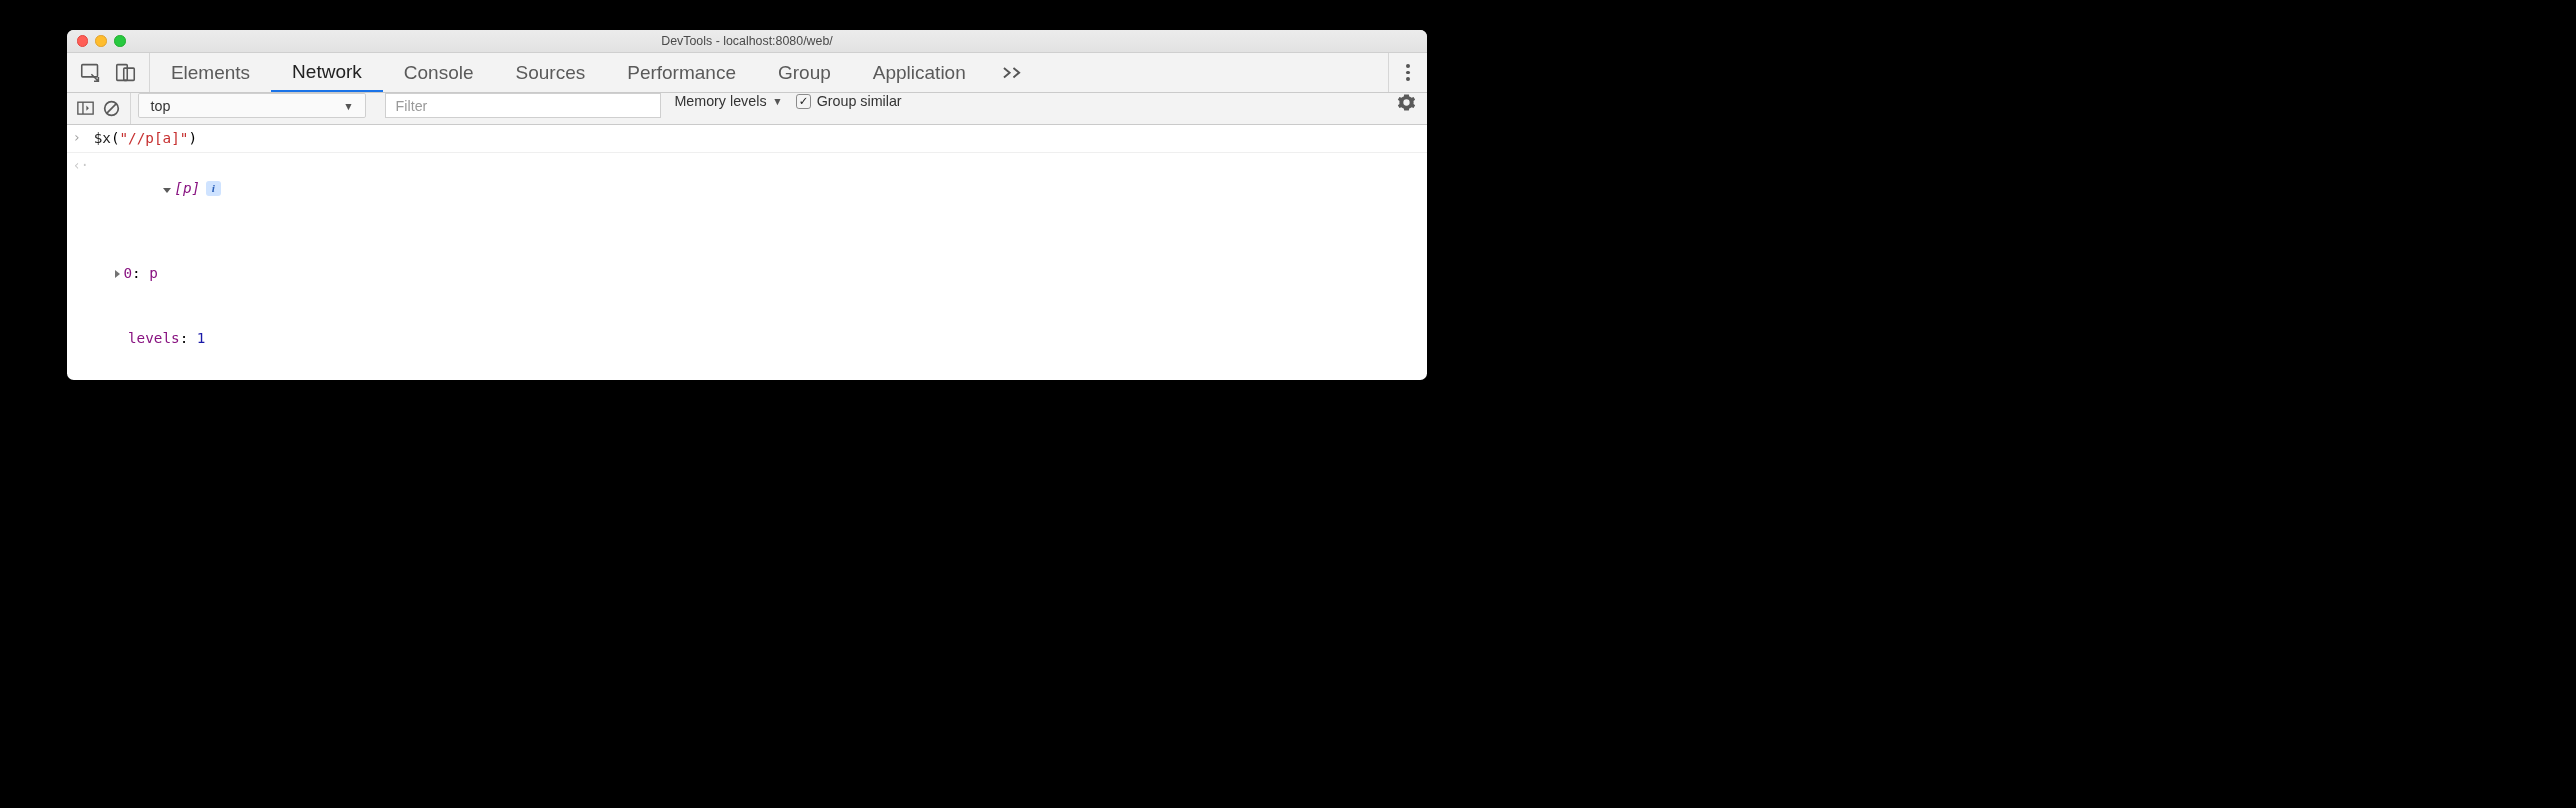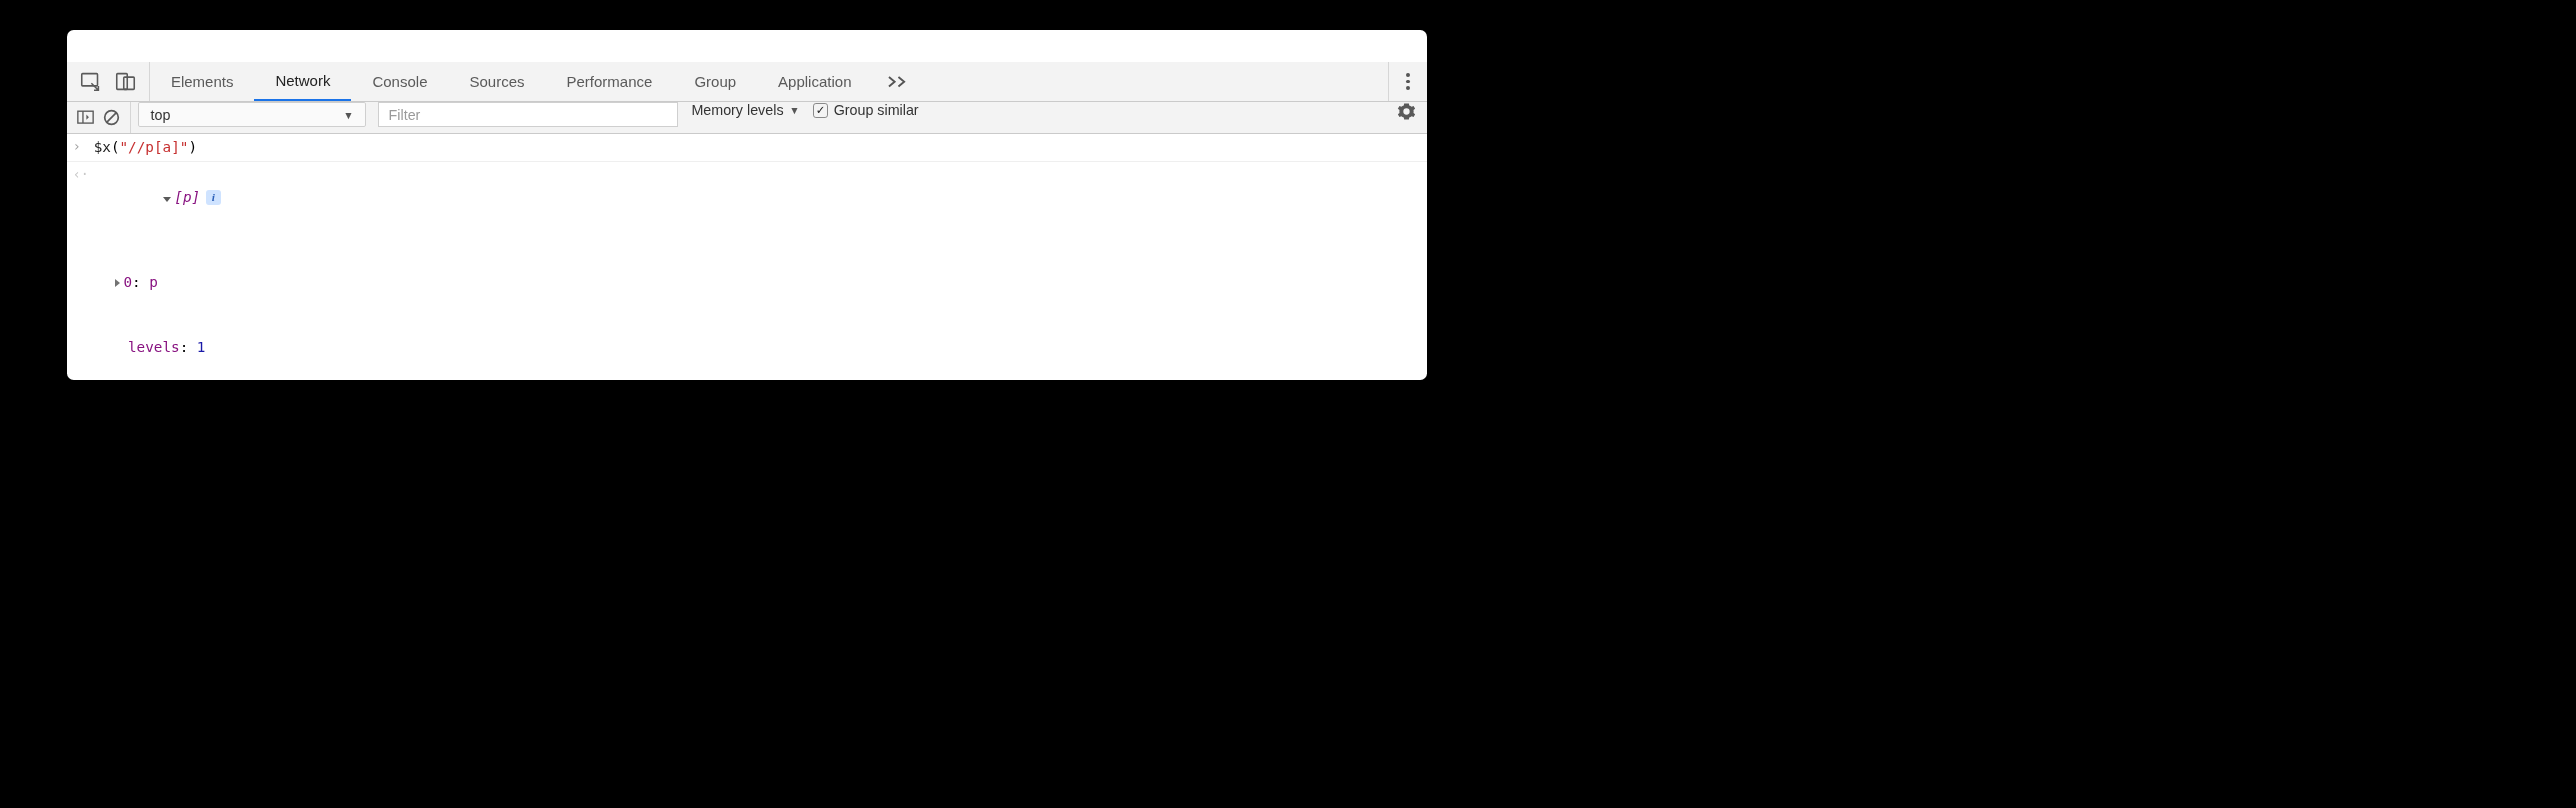--- a/index.html
+++ b/index.html
@@ -42,23 +42,22 @@
     position:absolute; left:0; right:0; text-align:center;
     font-size:12.4px; color:#4a4a4a;
   }
   
   .tabbar {
     height: 40px;
     background:#f3f3f3;
     border-bottom:1px solid #cacaca;
     display:flex;
     align-items:stretch;
-    font-size:15px;
+    font-size:19px;
     color:#333;
-    margin-top:32px;
   }
   .left-icons { display:flex; align-items:center; padding:0 13.3px; gap:13.3px; border-right:1px solid #d6d6d6;}
   .sel-icon { width:21px; height:21px; stroke:#5a5a5a; fill:none; stroke-width:1.8;}
   .tabs { display:flex; align-items:stretch; }
   .tab { padding:0 21px; display:flex; align-items:center; cursor:pointer; color:#5a5a5a;}
   .tab.active { color:#222; border-bottom:2.9px solid #1a73e8; }
   .tab-overflow { display:flex; align-items:center; padding:0 15px; color:#555;}
   .spacer { flex:1; }
   .menu-right { display:flex; align-items:center; padding:0 17px; border-left:1px solid #d6d6d6;}
   .kebab { display:flex; flex-direction:column; gap:2.9px;}
@@ -76,21 +75,21 @@
   .sidebar-toggle { width:17px; height:14.3px; stroke:#5a5a5a; fill:none; stroke-width:1.6;}
   .clear-icon { width:17px; height:17px; stroke:#5a5a5a; fill:none; stroke-width:2;}
   .context-select {
     margin-left:7.6px; padding:0 11.4px; height:25px; min-width:228px;
     background:#fafafa; border:1px solid #cfcfcf; border-radius:1.9px;
     display:flex; align-items:center; justify-content:space-between;
     font-size:14.3px; color:#333;
   }
   .dd-arrow { font-size:10.5px; color:#555; }
   .filter-input {
-    margin-left:12px; height:25px; width:300px; padding:0 9.5px;
+    margin-left:19px; height:25px; width:276px; padding:0 9.5px;
     border:1px solid #cfcfcf; font-size:14.3px; color:#333; background:#fff;
   }
   .filter-input::placeholder{ color:#9a9a9a; font-style:normal; }
   .levels { margin-left:13.3px; display:flex; align-items:center; color:#333; }
   .chk { margin-left:13.3px; display:flex; align-items:center; gap:5.7px;}
   .chkbox { width:15px; height:15px; border:1px solid #8a8a8a; border-radius:2.9px; background:#f4f4f4; display:flex; align-items:center; justify-content:center; font-size:11.4px; color:#222;}
   .gear-right { margin-left:auto; }
   .gear { width:19px; height:19px; }
   
   .console {
@@ -116,20 +115,28 @@
   .tree { padding-left:21px; }
   .tree-row { display:flex; align-items:center; }
   .key { color:#881280;}
   .val { color:#1a1aa8;}
 </style>
 </head>
 <body>
 
 <div class="window">
 
+  <div class="titlebar">
+    <div class="traffic">
+      <div class="dot red"></div>
+      <div class="dot yellow"></div>
+      <div class="dot green"></div>
+    </div>
+    <div class="title">DevTools - localhost:8080/web/</div>
+  </div>
 
   <div class="tabbar">
     <div class="left-icons">
       <svg class="sel-icon" viewBox="0 0 24 24">
         <rect x="2" y="3" width="18" height="14" rx="1"></rect>
         <path d="M13 14 L21 22 M16 22 L21 22 L21 17"></path>
       </svg>
       <svg class="sel-icon" viewBox="0 0 24 24">
         <rect x="2" y="3" width="12" height="18" rx="1"></rect>
         <rect x="10" y="7" width="12" height="14" rx="1"></rect>

